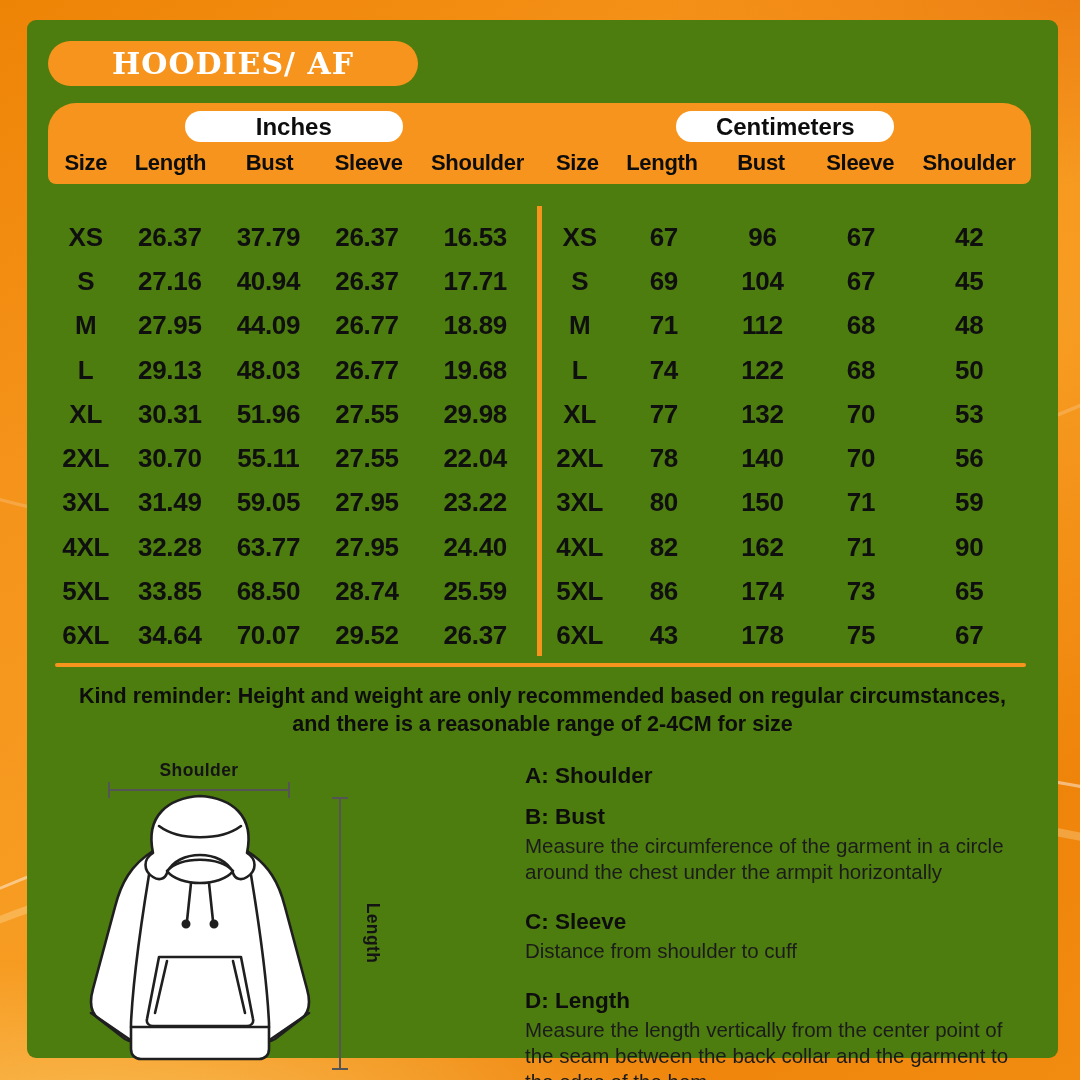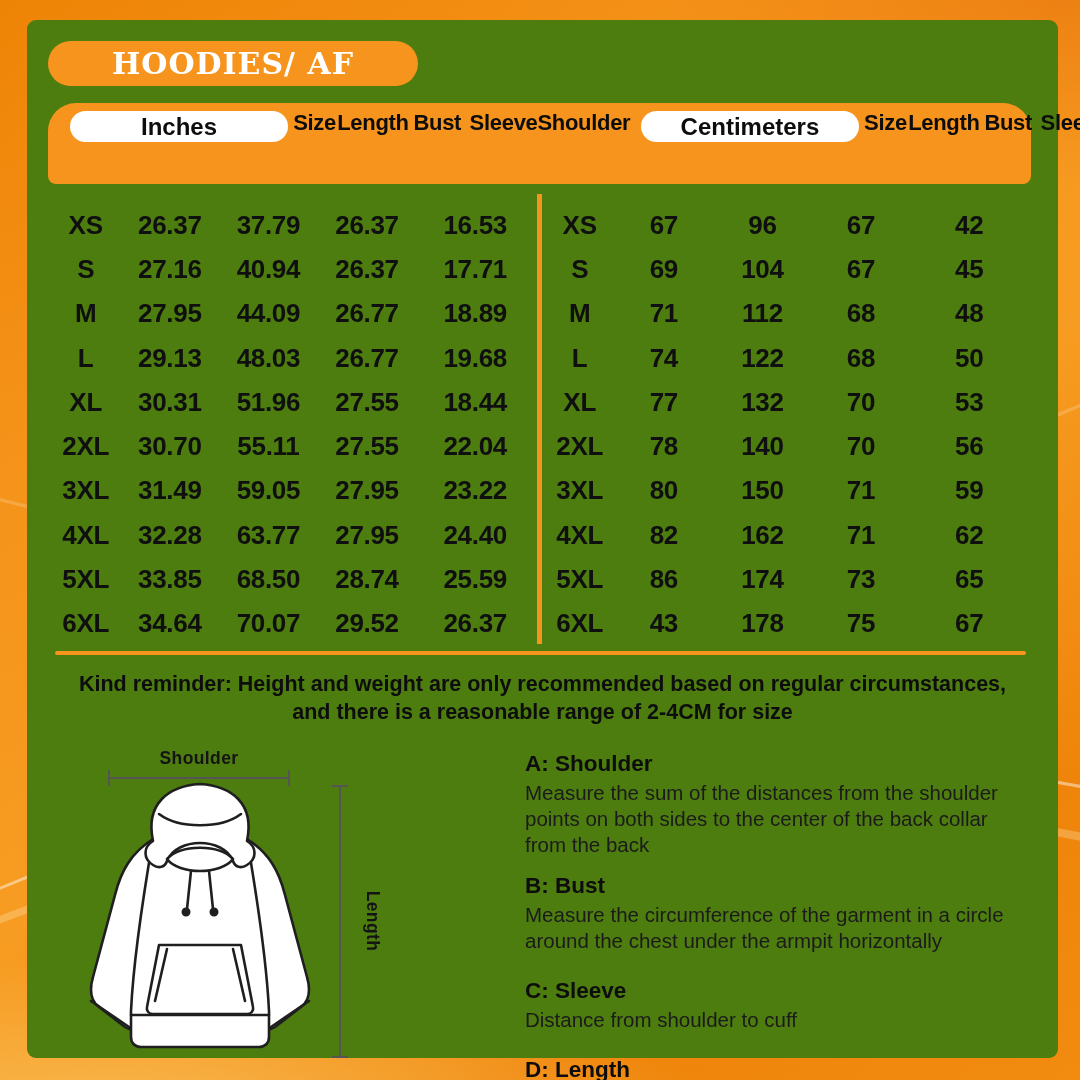--- a/index.html
+++ b/index.html
@@ -32,36 +32,36 @@
   }
   .title-pill span {
     font-family: "DejaVu Serif", serif; font-weight: 700; font-size: 30px;
     color: #ffffff; letter-spacing: 1px;
   }
 
   .theader {
     margin: 17px 27px 0 21px; height: 81px; background: #f7941d;
     border-radius: 28px 28px 8px 8px; display: flex;
   }
-  .th-half { flex: 1; display: flex; flex-direction: row; padding-left: 22px; }
+  .th-half { flex: 1; display: flex; flex-direction: column; }
   .unit-pill {
     margin: 8px auto 1px auto; width: 218px; height: 31px; background: #ffffff;
     border-radius: 16px; display: flex; align-items: center; justify-content: center;
   }
   .unit-pill span { font-weight: 700; font-size: 24px; color: #0d0d0d; }
   .col-labels {
     display: grid; grid-template-columns: 14% 21% 20% 21% 24%;
     align-items: center; height: 40px; padding: 0 4px;
   }
   .col-labels span {
     text-align: center; font-weight: 700; font-size: 22px; color: #0d0d0d;
     letter-spacing: -0.3px;
   }
 
-  .tbody { display: flex; margin: 0 27px 0 21px; padding-top: 19px; }
+  .tbody { display: flex; margin: 12px 27px 0 21px; padding-top: 19px; }
   .tbody-half { flex: 1; }
   .vline { width: 5px; background: #f7941d; margin: -9px 0 2px 0; }
   .trow {
     display: grid; grid-template-columns: 14% 21% 20% 21% 24%;
     align-items: center; height: 44.3px; padding: 0 4px;
   }
   .tcell {
     text-align: center; font-weight: 700; font-size: 26px; color: #0f0f0f;
     letter-spacing: -0.3px;
   }
@@ -151,21 +151,21 @@
           <div class="tcell">29.13</div>
           <div class="tcell">48.03</div>
           <div class="tcell">26.77</div>
           <div class="tcell">19.68</div>
         </div>
         <div class="trow">
           <div class="tcell">XL</div>
           <div class="tcell">30.31</div>
           <div class="tcell">51.96</div>
           <div class="tcell">27.55</div>
-          <div class="tcell">18.44</div>
+          <div class="tcell">29.98</div>
         </div>
         <div class="trow">
           <div class="tcell">2XL</div>
           <div class="tcell">30.70</div>
           <div class="tcell">55.11</div>
           <div class="tcell">27.55</div>
           <div class="tcell">22.04</div>
         </div>
         <div class="trow">
           <div class="tcell">3XL</div>
@@ -245,21 +245,21 @@
           <div class="tcell">80</div>
           <div class="tcell">150</div>
           <div class="tcell">71</div>
           <div class="tcell">59</div>
         </div>
         <div class="trow">
           <div class="tcell">4XL</div>
           <div class="tcell">82</div>
           <div class="tcell">162</div>
           <div class="tcell">71</div>
-          <div class="tcell">62</div>
+          <div class="tcell">90</div>
         </div>
         <div class="trow">
           <div class="tcell">5XL</div>
           <div class="tcell">86</div>
           <div class="tcell">174</div>
           <div class="tcell">73</div>
           <div class="tcell">65</div>
         </div>
         <div class="trow">
           <div class="tcell">6XL</div>
@@ -314,21 +314,20 @@
         <line x1="273" y1="47" x2="273" y2="318"></line>
         <line x1="265" y1="47" x2="281" y2="47"></line>
         <line x1="265" y1="318" x2="281" y2="318"></line>
       </g>
       <text class="dim-label" transform="translate(300 182) rotate(90)" text-anchor="middle">Length</text>
     </svg>
 
     <div class="guide">
       <div class="guide-block">
         <div class="guide-heading">A: Shoulder</div>
-        <div class="guide-text">Measure the sum of the distances from the shoulder points on both sides to the center of the back collar from the back</div>
       </div>
       <div class="guide-block">
         <div class="guide-heading">B: Bust</div>
         <div class="guide-text">Measure the circumference of the garment in a circle around the chest under the armpit horizontally</div>
       </div>
       <div class="guide-block gap-top">
         <div class="guide-heading">C: Sleeve</div>
         <div class="guide-text">Distance from shoulder to cuff</div>
       </div>
       <div class="guide-block gap-top">

